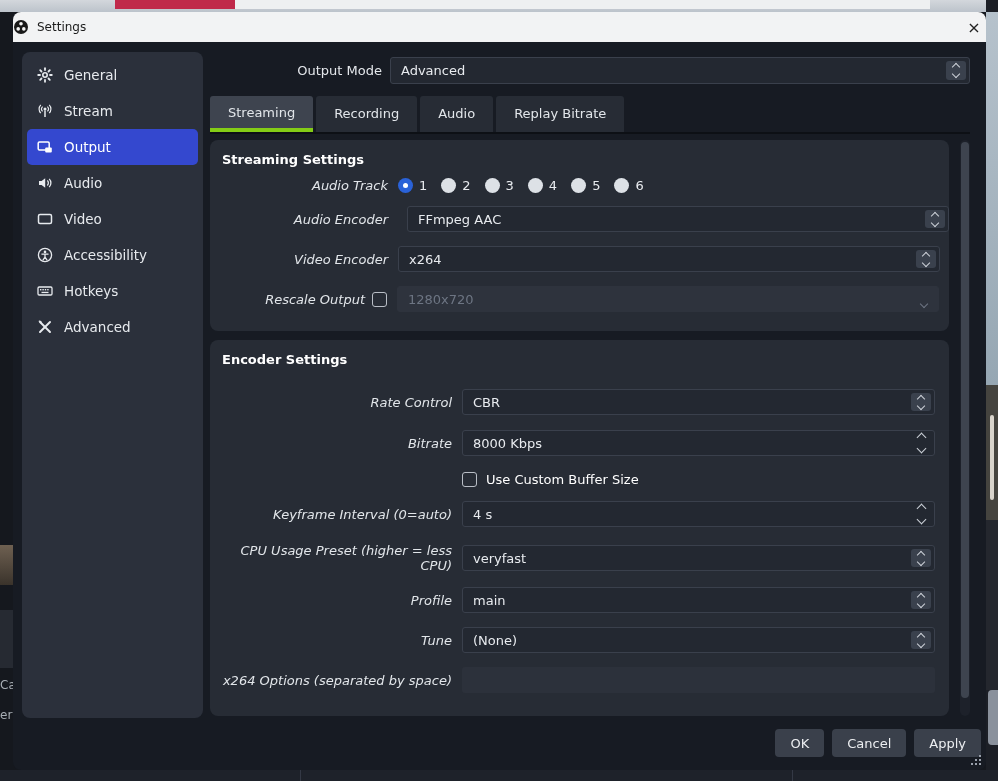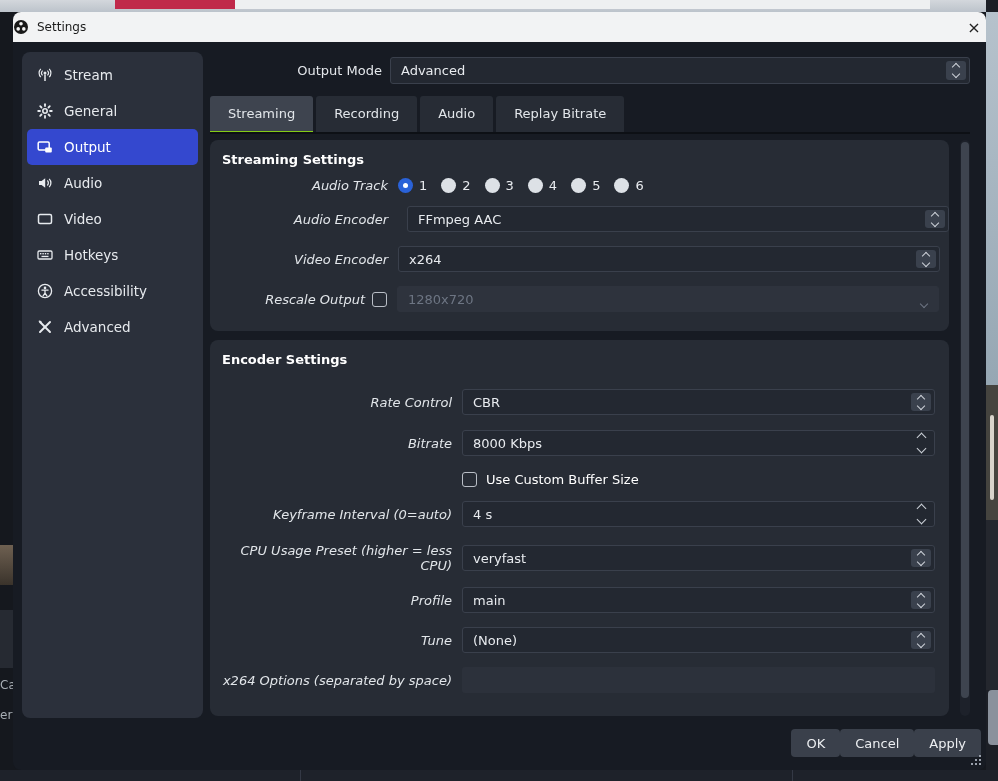--- a/index.html
+++ b/index.html
@@ -43,21 +43,21 @@
   .side-item.selected{background:#3448cf;color:#ffffff;}
   .side-item.selected .icon{color:#ffffff;}
 
   
   .row-output-mode{position:absolute;left:197px;top:45px;width:760px;height:27px;display:flex;align-items:center;}
   .om-label{width:172px;text-align:right;margin-right:8px;color:#e4e7eb;font-size:13px;flex:none;}
   .row-output-mode .combo{flex:1;height:27px;}
 
   .tabs{position:absolute;left:197px;top:84px;height:36px;display:flex;gap:3px;}
   .tab{background:#272c35;color:#e2e6ea;font-size:13px;padding:0 18px;display:flex;align-items:center;border-radius:3px 3px 0 0;border-bottom:2px solid transparent;box-sizing:border-box;}
-  .tab.selected{background:#3e444f;border-bottom:1px solid #84cc16;}
+  .tab.selected{background:#3e444f;border-bottom:4px solid #84cc16;}
   .hsep{position:absolute;left:197px;top:120px;width:760px;height:2px;background:#0d1015;}
 
   
   .panel{position:absolute;left:197px;width:739px;background:#272c35;border-radius:8px;box-sizing:border-box;}
   .panel-streaming{top:128px;height:191px;}
   .panel-encoder{top:328px;height:376px;}
   .panel h3{margin:12px 0 0 12px;font-size:13px;font-weight:bold;color:#ffffff;}
   .frow{display:flex;align-items:center;margin-top:14px;}
   .lbl{text-align:right;color:#e2e6ea;font-size:13px;flex:none;margin-right:10px;font-style:italic;}
   .panel-streaming .lbl{width:178px;}
@@ -85,21 +85,21 @@
   .cb-label{color:#ffffff;font-size:13px;margin-left:9px;}
   .radio-group{display:flex;gap:14px;align-items:center;height:26px;}
   .radio-item{display:flex;gap:6px;align-items:center;color:#e8ebef;font-size:13px;}
   .radio{width:15px;height:15px;border-radius:50%;background:#dde1e6;position:relative;flex:none;}
   .radio.checked{background:#2a62d8;}
   .radio.checked::after{content:"";position:absolute;left:5px;top:5px;width:5px;height:5px;border-radius:50%;background:#ffffff;}
 
   
   .scrollbar{position:absolute;left:947px;top:128px;width:10px;height:576px;background:#1d212a;border-radius:5px;}
   .scrollbar .thumb{position:absolute;left:1px;top:2px;width:8px;height:556px;background:#3e444f;border-radius:4px;}
-  .footer{position:absolute;right:5px;top:717px;display:flex;}
+  .footer{position:absolute;right:5px;top:717px;display:flex;gap:8px;}
   .btn{height:28px;background:#3a404b;border-radius:4px;color:#eceef1;font-size:13px;display:flex;align-items:center;justify-content:center;padding:0 15px;min-width:46px;box-sizing:border-box;}
   .grip-dot{position:absolute;right:5px;bottom:5px;width:2px;height:2px;background:#99a0ab;
     box-shadow:-4px 0 #99a0ab,-8px 0 #99a0ab,0 -4px #99a0ab,-4px -4px #99a0ab,0 -8px #99a0ab;}
 </style>
 </head>
 <body>
 
 <div class="bg-top">
   <div class="bar-white"></div>
   <div class="bar-red"></div>
@@ -134,49 +134,49 @@
           <circle cx="10.8" cy="9.9" r="1.8" fill="#f5f5f5"></circle>
         </svg>
     </span>
     <span class="title">Settings</span>
     <span class="close">×</span>
   </div>
 
   <nav class="sidebar">
     <div class="side-item">
       <span class="icon">
-        <svg viewBox="0 0 16 16" width="16" height="16" fill="none" stroke="currentColor">
-            <circle cx="8" cy="6" r="1.5" fill="currentColor" stroke="none"></circle>
-            <line x1="8" y1="7.5" x2="8" y2="14" stroke-width="1.5"></line>
-            <path d="M5.6 3.6a3.4 3.4 0 0 0 0 4.8" stroke-width="1.2"></path>
-            <path d="M10.4 3.6a3.4 3.4 0 0 1 0 4.8" stroke-width="1.2"></path>
-            <path d="M3.8 1.8a6 6 0 0 0 0 8.4" stroke-width="1.2"></path>
-            <path d="M12.2 1.8a6 6 0 0 1 0 8.4" stroke-width="1.2"></path>
-          </svg>
-      </span>
-      <span>Stream</span>
-    </div>
-    <div class="side-item">
-      <span class="icon">
         <svg viewBox="0 0 16 16" width="16" height="16">
             <circle cx="8" cy="8" r="2.2" fill="none" stroke="currentColor" stroke-width="1.6"></circle>
             <g stroke="currentColor" stroke-width="1.8" stroke-linecap="round">
               <line x1="8" y1="1.2" x2="8" y2="3"></line>
               <line x1="8" y1="13" x2="8" y2="14.8"></line>
               <line x1="1.2" y1="8" x2="3" y2="8"></line>
               <line x1="13" y1="8" x2="14.8" y2="8"></line>
               <line x1="3.2" y1="3.2" x2="4.5" y2="4.5"></line>
               <line x1="11.5" y1="11.5" x2="12.8" y2="12.8"></line>
               <line x1="12.8" y1="3.2" x2="11.5" y2="4.5"></line>
               <line x1="4.5" y1="11.5" x2="3.2" y2="12.8"></line>
             </g>
           </svg>
       </span>
       <span>General</span>
     </div>
+    <div class="side-item">
+      <span class="icon">
+        <svg viewBox="0 0 16 16" width="16" height="16" fill="none" stroke="currentColor">
+            <circle cx="8" cy="6" r="1.5" fill="currentColor" stroke="none"></circle>
+            <line x1="8" y1="7.5" x2="8" y2="14" stroke-width="1.5"></line>
+            <path d="M5.6 3.6a3.4 3.4 0 0 0 0 4.8" stroke-width="1.2"></path>
+            <path d="M10.4 3.6a3.4 3.4 0 0 1 0 4.8" stroke-width="1.2"></path>
+            <path d="M3.8 1.8a6 6 0 0 0 0 8.4" stroke-width="1.2"></path>
+            <path d="M12.2 1.8a6 6 0 0 1 0 8.4" stroke-width="1.2"></path>
+          </svg>
+      </span>
+      <span>Stream</span>
+    </div>
     <div class="side-item selected">
       <span class="icon">
         <svg viewBox="0 0 16 16" width="16" height="16" fill="none">
             <rect x="1.2" y="3" width="11" height="8" rx="1.2" stroke="currentColor" stroke-width="1.5"></rect>
             <rect x="8.2" y="8.4" width="6.6" height="5" rx="1" fill="currentColor"></rect>
           </svg>
       </span>
       <span>Output</span>
     </div>
     <div class="side-item">
@@ -189,48 +189,48 @@
       </span>
       <span>Audio</span>
     </div>
     <div class="side-item">
       <span class="icon">
         <svg viewBox="0 0 16 16" width="16" height="16" fill="none">
             <rect x="1.5" y="3.5" width="13" height="9" rx="1.5" stroke="currentColor" stroke-width="1.5"></rect>
           </svg>
       </span>
       <span>Video</span>
+    </div>
+    <div class="side-item">
+      <span class="icon">
+        <svg viewBox="0 0 16 16" width="16" height="16" fill="none">
+            <circle cx="8" cy="8" r="6.6" stroke="currentColor" stroke-width="1.3"></circle>
+            <circle cx="8" cy="4.9" r="1.3" fill="currentColor"></circle>
+            <path d="M4.9 7.1h6.2M8 7.1v3.1M8 10.2l-1.9 2.7M8 10.2l1.9 2.7" stroke="currentColor" stroke-width="1.3" stroke-linecap="round"></path>
+          </svg>
+      </span>
+      <span>Accessibility</span>
     </div>
     <div class="side-item">
       <span class="icon">
         <svg viewBox="0 0 16 16" width="16" height="16" fill="none">
             <rect x="1" y="4" width="14" height="8" rx="1.2" stroke="currentColor" stroke-width="1.3"></rect>
             <g fill="currentColor">
               <rect x="3" y="6" width="1.4" height="1.4"></rect>
               <rect x="5.4" y="6" width="1.4" height="1.4"></rect>
               <rect x="7.8" y="6" width="1.4" height="1.4"></rect>
               <rect x="10.2" y="6" width="1.4" height="1.4"></rect>
               <rect x="4.5" y="8.8" width="7" height="1.3"></rect>
             </g>
           </svg>
       </span>
       <span>Hotkeys</span>
     </div>
     <div class="side-item">
       <span class="icon">
-        <svg viewBox="0 0 16 16" width="16" height="16" fill="none">
-            <circle cx="8" cy="8" r="6.6" stroke="currentColor" stroke-width="1.3"></circle>
-            <circle cx="8" cy="4.9" r="1.3" fill="currentColor"></circle>
-            <path d="M4.9 7.1h6.2M8 7.1v3.1M8 10.2l-1.9 2.7M8 10.2l1.9 2.7" stroke="currentColor" stroke-width="1.3" stroke-linecap="round"></path>
-          </svg>
-      </span>
-      <span>Accessibility</span>
-    </div>
-    <div class="side-item">
-      <span class="icon">
         <svg viewBox="0 0 16 16" width="16" height="16" fill="none" stroke="currentColor" stroke-linecap="round">
             <path d="M3 3l10 10" stroke-width="2"></path>
             <path d="M13 3L3 13" stroke-width="2"></path>
             <path d="M2.2 2.2l1.6.4.4 1.6" stroke-width="1.2"></path>
           </svg>
       </span>
       <span>Advanced</span>
     </div>
   </nav>
 

